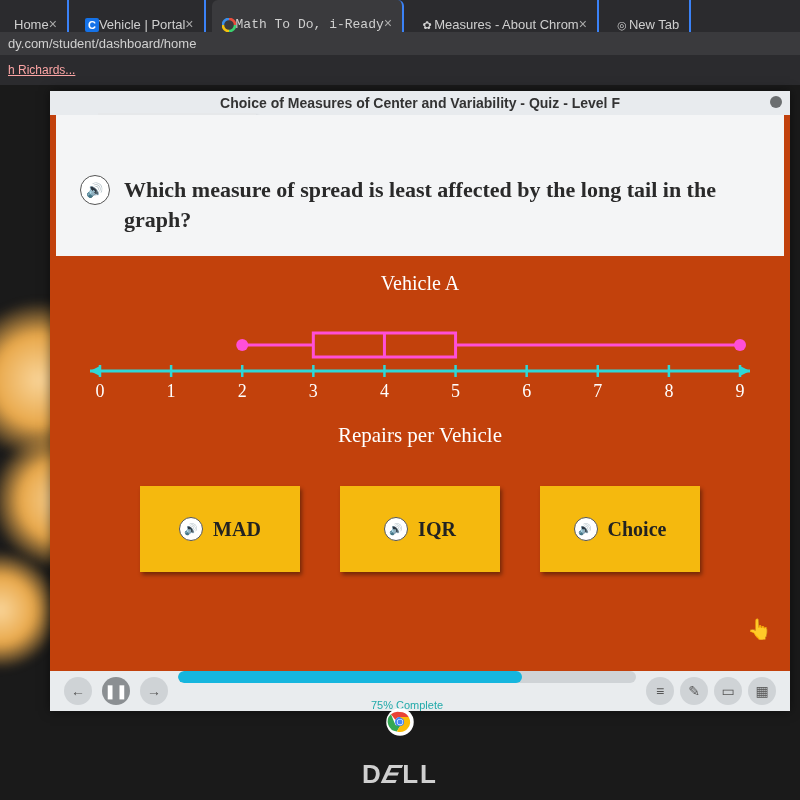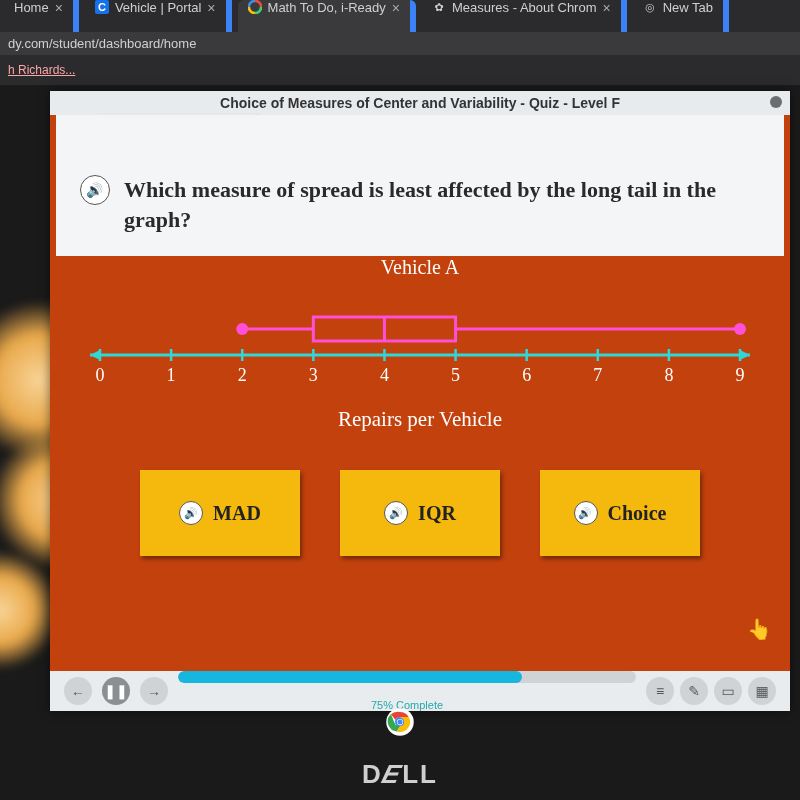--- a/index.html
+++ b/index.html
@@ -12,38 +12,38 @@
   }
   
   .bg-light { position: absolute; border-radius: 50%; background: radial-gradient(circle,#f9d59a 0%,#e9a84a 40%,rgba(0,0,0,0) 70%); filter: blur(4px); }
   .bg-light.l1 { width: 160px; height: 160px; left: -40px; top: 300px; }
   .bg-light.l2 { width: 140px; height: 140px; left: -10px; top: 430px; }
   .bg-light.l3 { width: 120px; height: 120px; left: -60px; top: 550px; }
 
   
   .chrome { position: relative; background: #2b2b2e; color: #cfcfcf; font-size: 13px; }
   .tabs { display: flex; align-items: center; height: 32px; padding: 0 4px; gap: 6px; }
-  .tab { display: flex; align-items: flex-start; gap: 6px; padding: 0 10px; height: 100%; border-right: 6px solid #3b82f6; white-space: nowrap; }
+  .tab { display: flex; align-items: flex-end; padding: 0 10px; height: 100%; border-right: 2px solid #3b82f6; white-space: nowrap; }
   .tab .ico { width: 14px; height: 14px; display: inline-flex; align-items:center; justify-content:center; font-size:11px; }
-  .tab.active { background: #3a3a3d; border-radius: 6px 6px 0 0; }
+  .tab.active { background: #3a3a3d; border-radius: 6px 6px 0 0; font-family: Liberation Mono, monospace; }
   .close-x { font-size: 14px; color:#aaa; }
   .urlbar { background:#3a3a3d; padding: 4px 8px; font-size: 13px; color:#d0d0d0; }
   .bookmarks { background:#2b2b2e; padding: 8px 8px; font-size:12px; color:#fca5a5;text-decoration:underline; }
 
   
   .frame { position: relative; margin: 6px 10px 0 50px; background:#c2410c; height: 620px; box-shadow: 0 0 10px rgba(0,0,0,.5); }
   .title-band { background:#e8ebee; text-align:center; font-size:14px; color:#333; padding:4px 0; font-weight:600; position:relative; }
   .title-band .dot { position:absolute; right:8px; top:5px; width:12px; height:12px; border-radius:50%; background:#6b6e70; }
   .qtab { position:absolute; top:22px; left:48px; background:#e6e8ea; padding: 12px 22px; font-size:22px; font-weight:700; color:#333; box-shadow: 2px 3px 3px rgba(0,0,0,.25); }
   .qpanel { background:#f4f5f6; margin: 0 6px; padding: 60px 24px 22px 24px; position:relative; }
   .qrow { display:flex; align-items:flex-start; gap:14px; }
   .speak { width:30px; height:30px; border:1.5px solid #555; border-radius:50%; display:flex; align-items:center; justify-content:center; color:#333; font-size:14px; flex:none; background:#fff; }
   .qtext { font-family: Georgia, 'Times New Roman', serif; font-size:22px; font-weight:700; color:#2a2a2a; line-height:1.35; }
 
-  .chart-zone { padding: 0 30px 10px; color:#fff; text-align:center; }
+  .chart-zone { padding: 16px 30px 10px; color:#fff; text-align:center; }
   .chart-title { font-family: Georgia, serif; font-size:20px; margin-bottom:6px; }
   .chart-wrap { position:relative; height:120px; }
   svg.box { width:100%; height:100%; }
   .xlabel { font-family: Georgia, serif; font-size:21px; margin-top:2px; }
 
   .answers { display:flex; justify-content:center; gap:40px; margin: 28px 0 30px; }
   .ans { width:160px; height:86px; background:#f5b90e; display:flex; align-items:center; justify-content:center; gap:10px; color:#222; font-family: Georgia, serif; font-size:20px; font-weight:700; box-shadow: 2px 3px 4px rgba(0,0,0,.4); }
   .ans .speak { width:24px; height:24px; font-size:11px; }
 
   .cursor { position:absolute; right:18px; bottom:70px; color:#fff; font-size:20px; }

